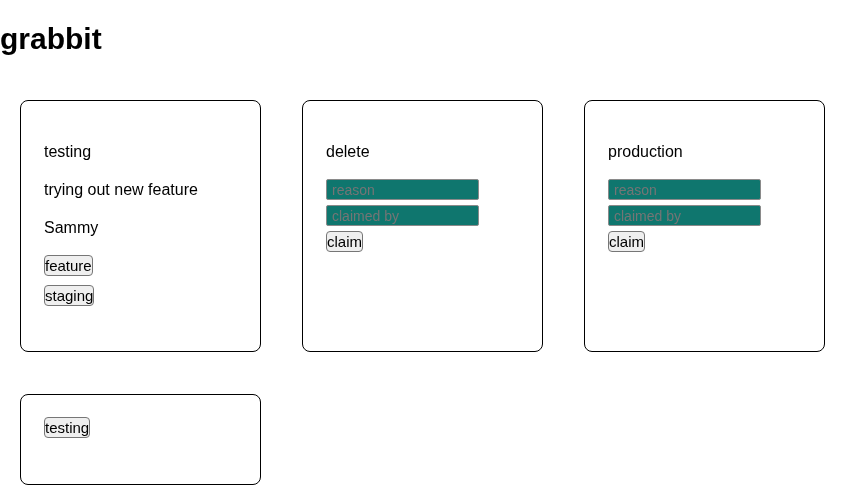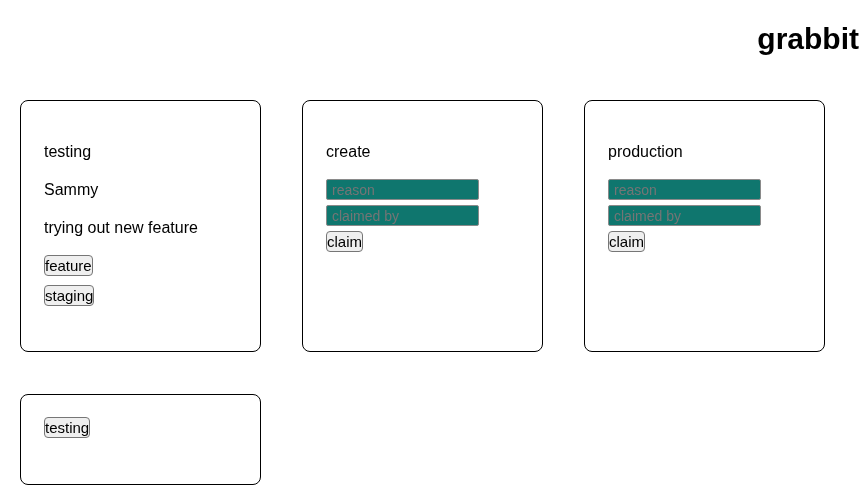--- a/index.html
+++ b/index.html
@@ -8,21 +8,21 @@
     background: #ffffff;
     font-family: "Liberation Sans", sans-serif;
     color: #000000;
   }
   body {
     width: 859px;
     height: 504px;
     overflow: hidden;
   }
   h1.page-title {
-    text-align: right;
+    text-align: left;
     font-size: 30px;
     line-height: 35px;
     font-weight: 700;
     margin: 21px 0 0 0;
   }
   .row {
     display: flex;
     align-items: flex-start;
     gap: 41px;
     padding-left: 20px;
@@ -84,32 +84,32 @@
 </style>
 </head>
 <body>
 
 <h1 class="page-title">grabbit</h1>
 
 <main class="row row--main">
 
   <section class="card">
     <p class="res-text">testing</p>
+    <p class="res-text">trying out new feature</p>
     <p class="res-text">Sammy</p>
-    <p class="res-text">trying out new feature</p>
     <div class="btn-row">
       <button type="button">feature</button>
     </div>
     <div class="btn-row">
       <button type="button">staging</button>
     </div>
   </section>
 
   <section class="card">
-    <p class="res-text">create</p>
+    <p class="res-text">delete</p>
     <input type="text" placeholder="reason" style="">
     <input type="text" placeholder="claimed by" style="">
     <div class="btn-row">
       <button type="button">claim</button>
     </div>
   </section>
 
   <section class="card">
     <p class="res-text">production</p>
     <input type="text" placeholder="reason" style="">

